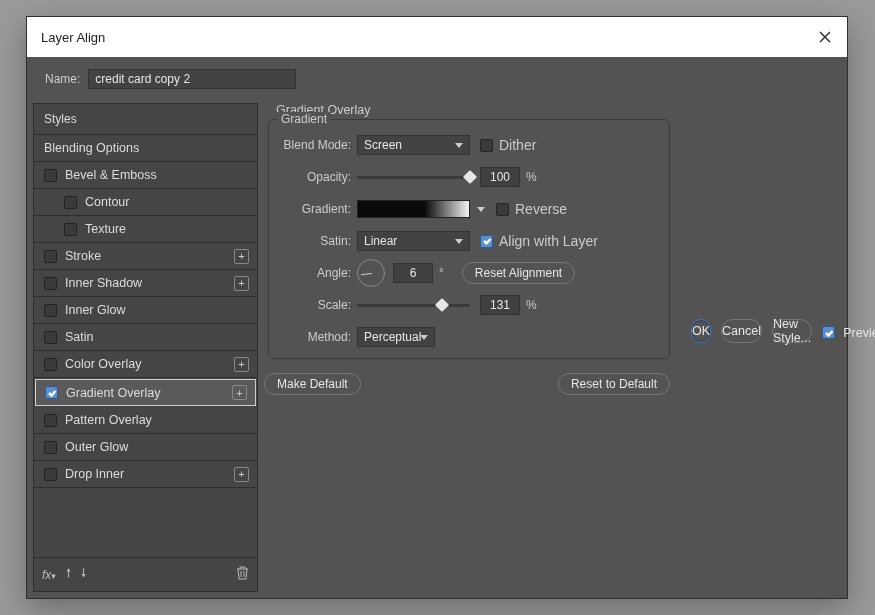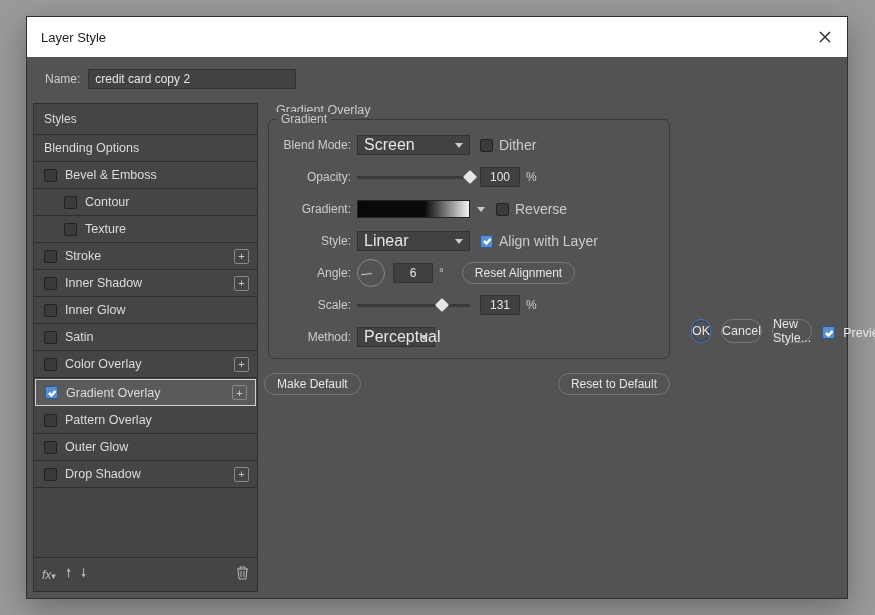--- a/index.html
+++ b/index.html
@@ -33,21 +33,21 @@
 .styles-footer .ic{ color:#bbb; font-size:12px; cursor:pointer;}
 .styles-footer .trash{ margin-left:auto; }
 
 
 .center-col { flex: 1; padding-top: 40px; }
 .group-title { color:#ccc; font-size:12.5px; margin: 0 0 2px 12px;}
 .group-box { border:1px solid #3a3a3a; border-radius:6px; padding: 12px 10px 16px; margin-left:4px; width: 402px; height:240px; position:relative;}
 .group-legend { position:absolute; top:-8px; left:8px; background:#535353; padding:0 4px; color:#ccc; font-size:12px;}
 .frow { display:flex; align-items:center; height:26px; margin-bottom:6px;}
 .flabel { width: 78px; text-align:right; color:#ccc; font-size:12px; padding-right:6px;}
-.sel { background:#424242; border:1px solid #333; color:#e6e6e6; font-size:16px; height:20px; display:flex; align-items:center; padding:0 18px 0 6px; position:relative; cursor:pointer;}
+.sel { background:#424242; border:1px solid #333; color:#e6e6e6; font-size:12px; height:20px; display:flex; align-items:center; padding:0 18px 0 6px; position:relative; cursor:pointer;}
 .sel::after { content:""; position:absolute; right:6px; top:7px; border-left:4px solid transparent; border-right:4px solid transparent; border-top:5px solid #ccc;}
 .chk { display:flex; align-items:center; gap:6px; color:#ccc; font-size:14px; margin-left:10px; }
 .slider { height:3px; background:#3a3a3a; position:relative; border-radius:1px;}
 .slider .thumb { position:absolute; top:-4px; width:10px; height:10px; background:#e6e6e6; border-radius:1px; transform:translateX(-5px) rotate(45deg);}
 .numbox { width:40px; height:20px; background:#404040; border:1px solid #333; color:#e6e6e6; font-size:12px; text-align:center; margin-left:10px;}
 .unit { color:#ccc; font-size:12px; margin-left:6px;}
 .gradswatch { width:113px; height:18px; background:linear-gradient(90deg,#090909 0%, #0a0a0a 60%, #f2f2f2 100%); border:1px solid #222; position:relative; cursor:pointer;}
 .gradswatch::after { content:""; position:absolute; right:-16px; top:6px; border-left:4px solid transparent; border-right:4px solid transparent; border-top:5px solid #ccc;}
 .angle-dial { width:28px; height:28px; border:1px solid #888; border-radius:50%; position:relative; margin-right:8px;}
 .angle-dial::after { content:""; position:absolute; left:3px; top:13px; width:11px; height:1px; background:#ccc; transform-origin:right center; transform:rotate(-6deg);}
@@ -60,21 +60,21 @@
 .pill.primary { border-color:#4a77b5; box-shadow:0 0 0 1px #1a3a6a inset;}
 .preview-row { display:flex; align-items:center; gap:8px; margin-top:4px;}
 .preview-box { width:130px; height:130px; background:#2f2f2f; display:flex; align-items:center; justify-content:center; margin-top:2px;}
 .preview-inner { width:80px; height:80px; background:linear-gradient(120deg,#4a4a4a 0%, #4a4a4a 40%, #f6f6f6 100%);}
 </style>
 </head>
 <body>
 
 <div class="dialog">
   <div class="titlebar">
-    <span class="titlebar-title">Layer Style</span>
+    <span class="titlebar-title">Layer Align</span>
     <div class="close-btn">
       <svg>
           <path d="M1 1 L11 11 M11 1 L1 11"></path>
         </svg>
     </div>
   </div>
 
   <div class="name-row">
     <span class="nlabel">Name:</span>
     <input class="name-input" value="credit card copy 2" style="">
@@ -136,21 +136,21 @@
             <div class="style-item">
               <span class="cbox"></span>
               <span>Pattern Overlay</span>
             </div>
             <div class="style-item">
               <span class="cbox"></span>
               <span>Outer Glow</span>
             </div>
             <div class="style-item">
               <span class="cbox"></span>
-              <span>Drop Shadow</span>
+              <span>Drop Inner</span>
               <span class="plus">+</span>
             </div>
           </div>
         <div class="styles-footer">
           <span class="ic" style="font-style:italic;">fx<span style="font-style:normal;font-size:9px;">▾</span></span>
           <span class="ic">🠕</span>
           <span class="ic">🠗</span>
           <span class="ic trash">
             <svg width="13" height="14" viewBox="0 0 13 14" fill="none" stroke="#bbb" stroke-width="1">
                 <path d="M1 3h11M4 3V1h5v2M2 3l1 10h7l1-10M5 5v6M8 5v6"></path>
@@ -188,21 +188,21 @@
         <div class="frow">
           <span class="flabel">Gradient:</span>
           <div class="gradswatch"></div>
           <label class="chk" style="margin-left:26px">
               <span class="cbox"></span>
               <span>Reverse</span>
             </label>
         </div>
 
         <div class="frow">
-          <span class="flabel">Style:</span>
+          <span class="flabel">Satin:</span>
           <div class="sel" style="width:113px">
               <span>Linear</span>
             </div>
           <label class="chk">
               <span class="cbox checked">
                 <svg>
                   <path d="M2 5l2.5 2.5L8.5 3"></path>
                 </svg>
               </span>
               <span>Align with Layer</span>

